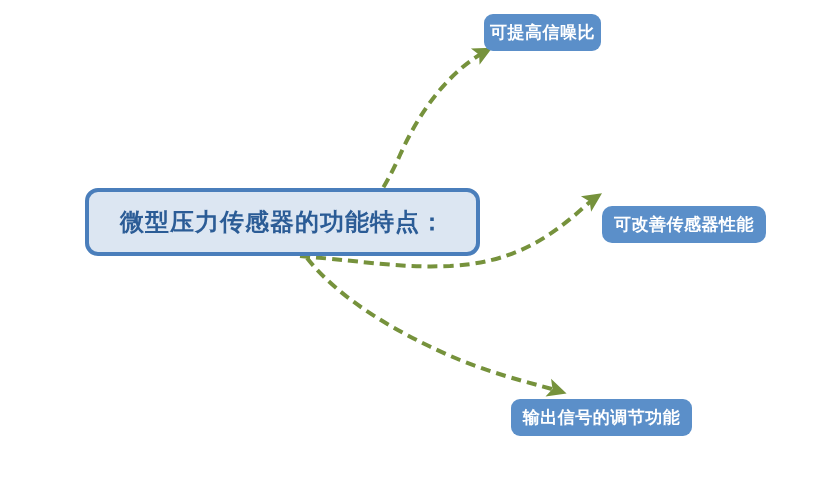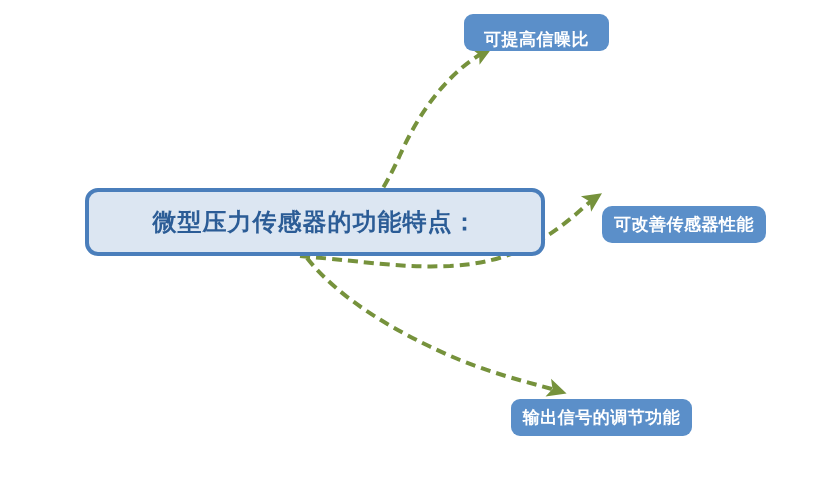--- a/index.html
+++ b/index.html
@@ -28,44 +28,43 @@
     position: absolute;
     box-sizing: border-box;
     display: flex;
     align-items: center;
     justify-content: center;
     white-space: nowrap;
   }
   .node-root {
     left: 85px;
     top: 188px;
-    width: 460px;
+    width: 395px;
     height: 68px;
     background: #dce6f2;
     border: 4px solid #4a7ebb;
     border-radius: 13px;
     color: #2b5c96;
     font-size: 24px;
     font-weight: bold;
     letter-spacing: 1px;
   }
   .node-child {
     background: #5b8fc9;
     border-radius: 9px;
     color: #ffffff;
     font-size: 17px;
     font-weight: bold;
     letter-spacing: 0.5px;
   }
   .node-child-1 {
-    left: 464px;
+    left: 484px;
     top: 14px;
-    width: 145px;
+    width: 117px;
     height: 37px;
-    align-items: flex-end;
   }
   .node-child-2 {
     left: 602px;
     top: 206px;
     width: 164px;
     height: 37px;
     border-radius: 10px;
   }
   .node-child-3 {
     left: 511px;

